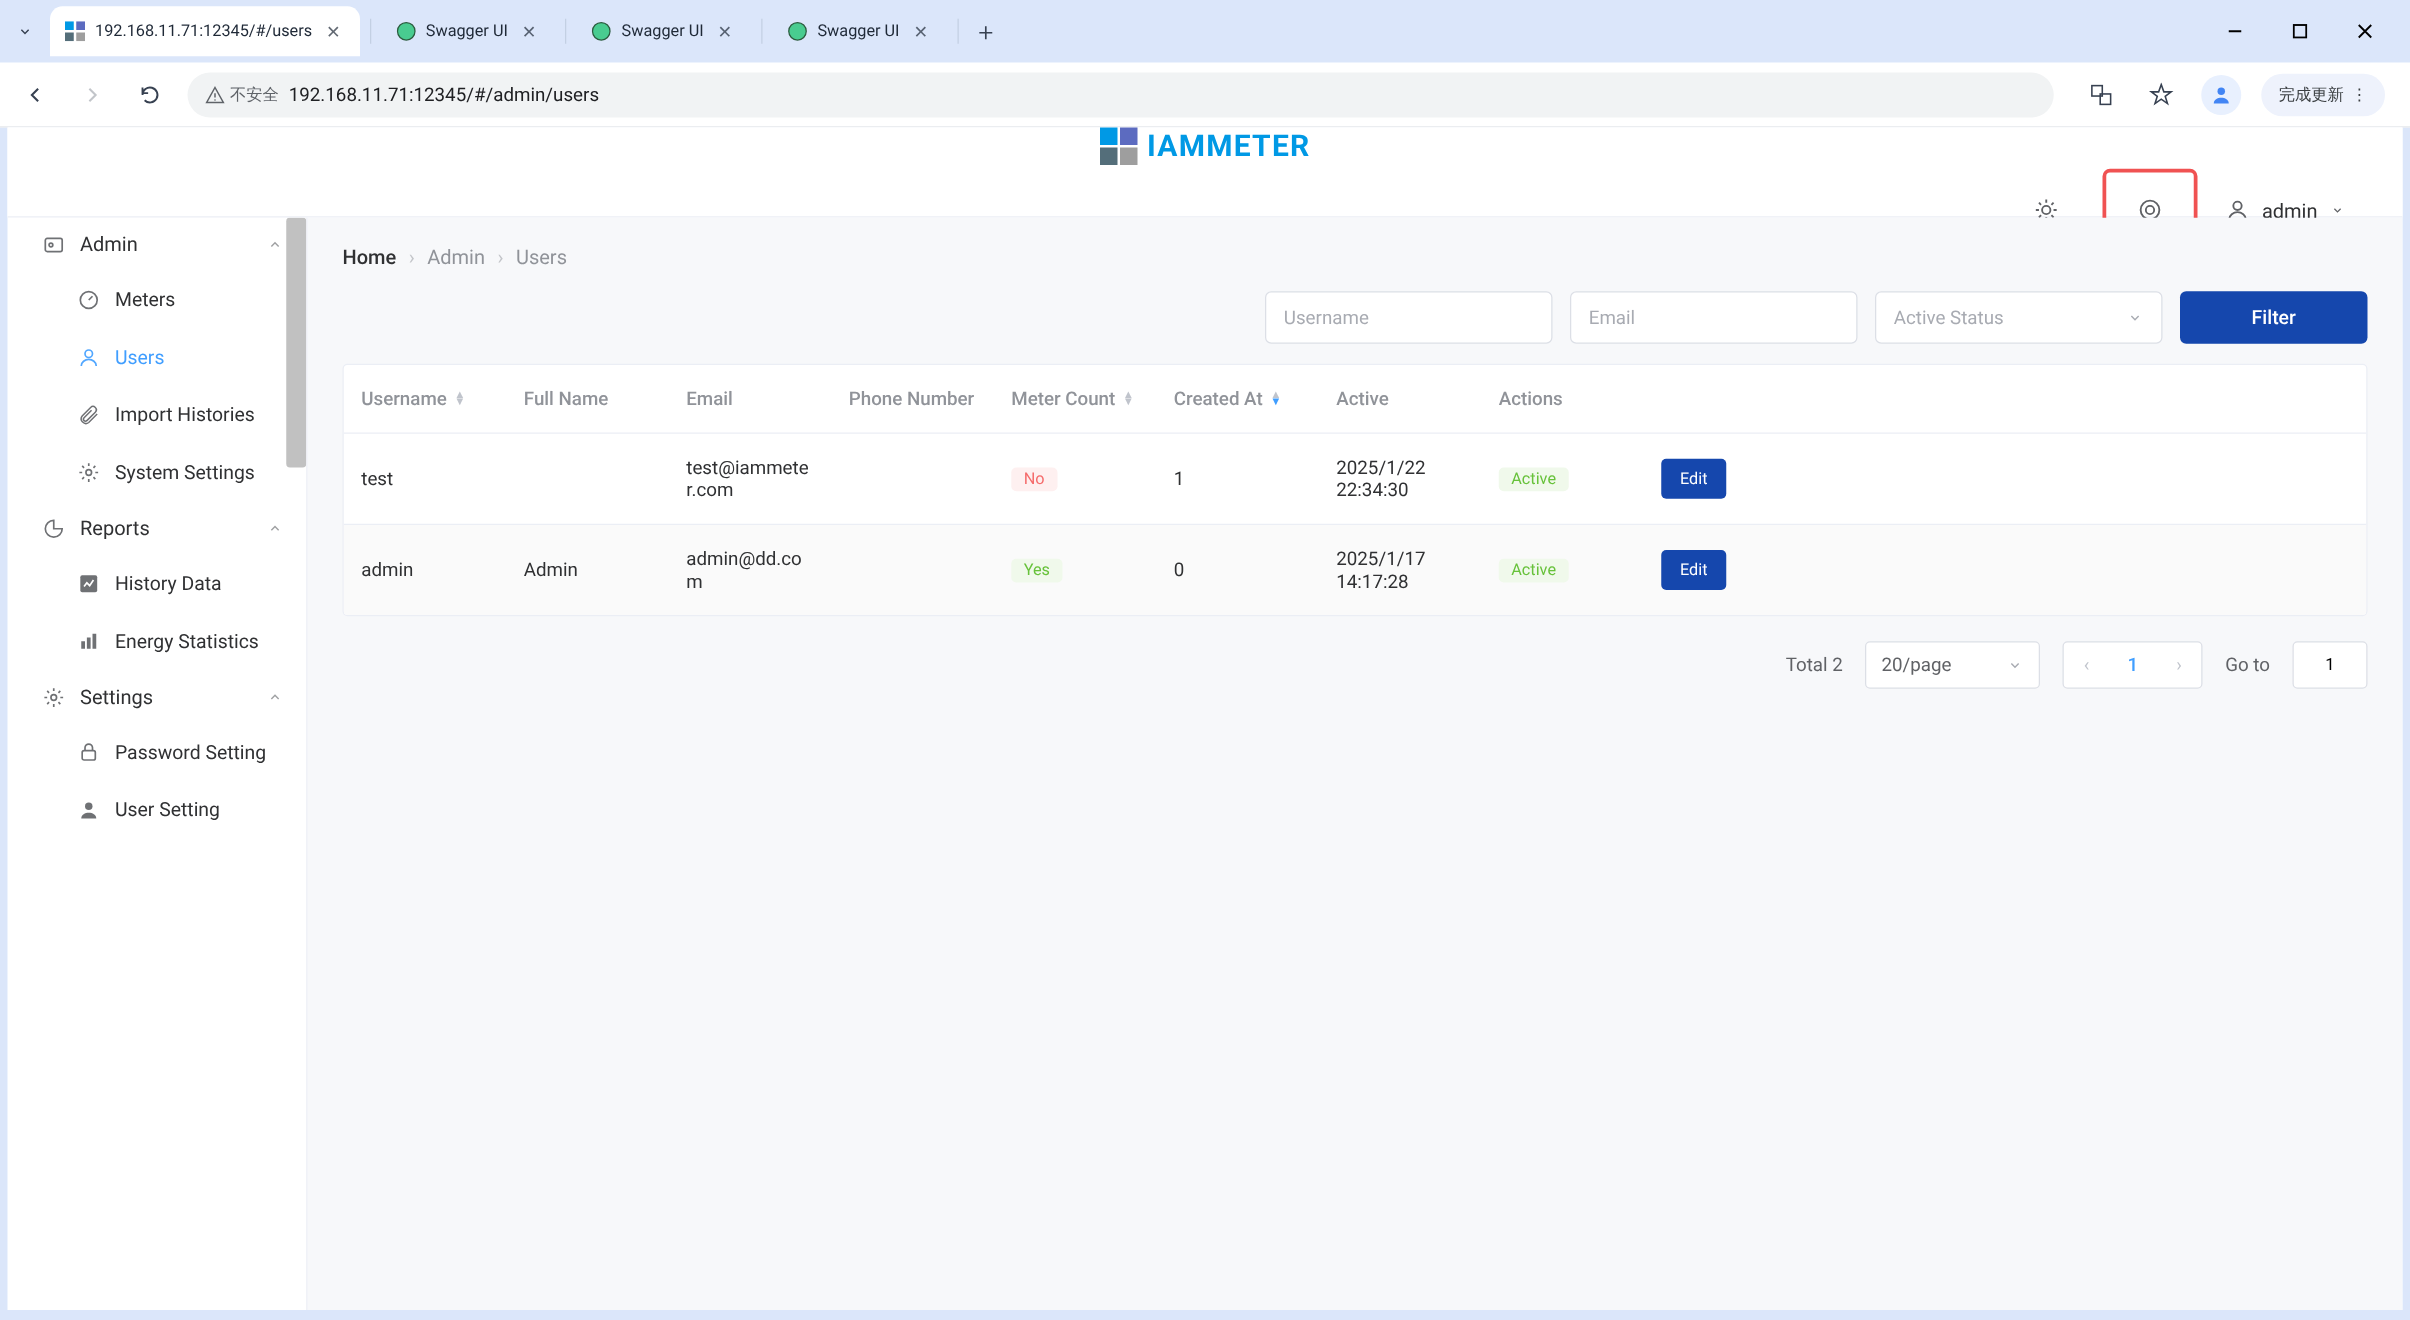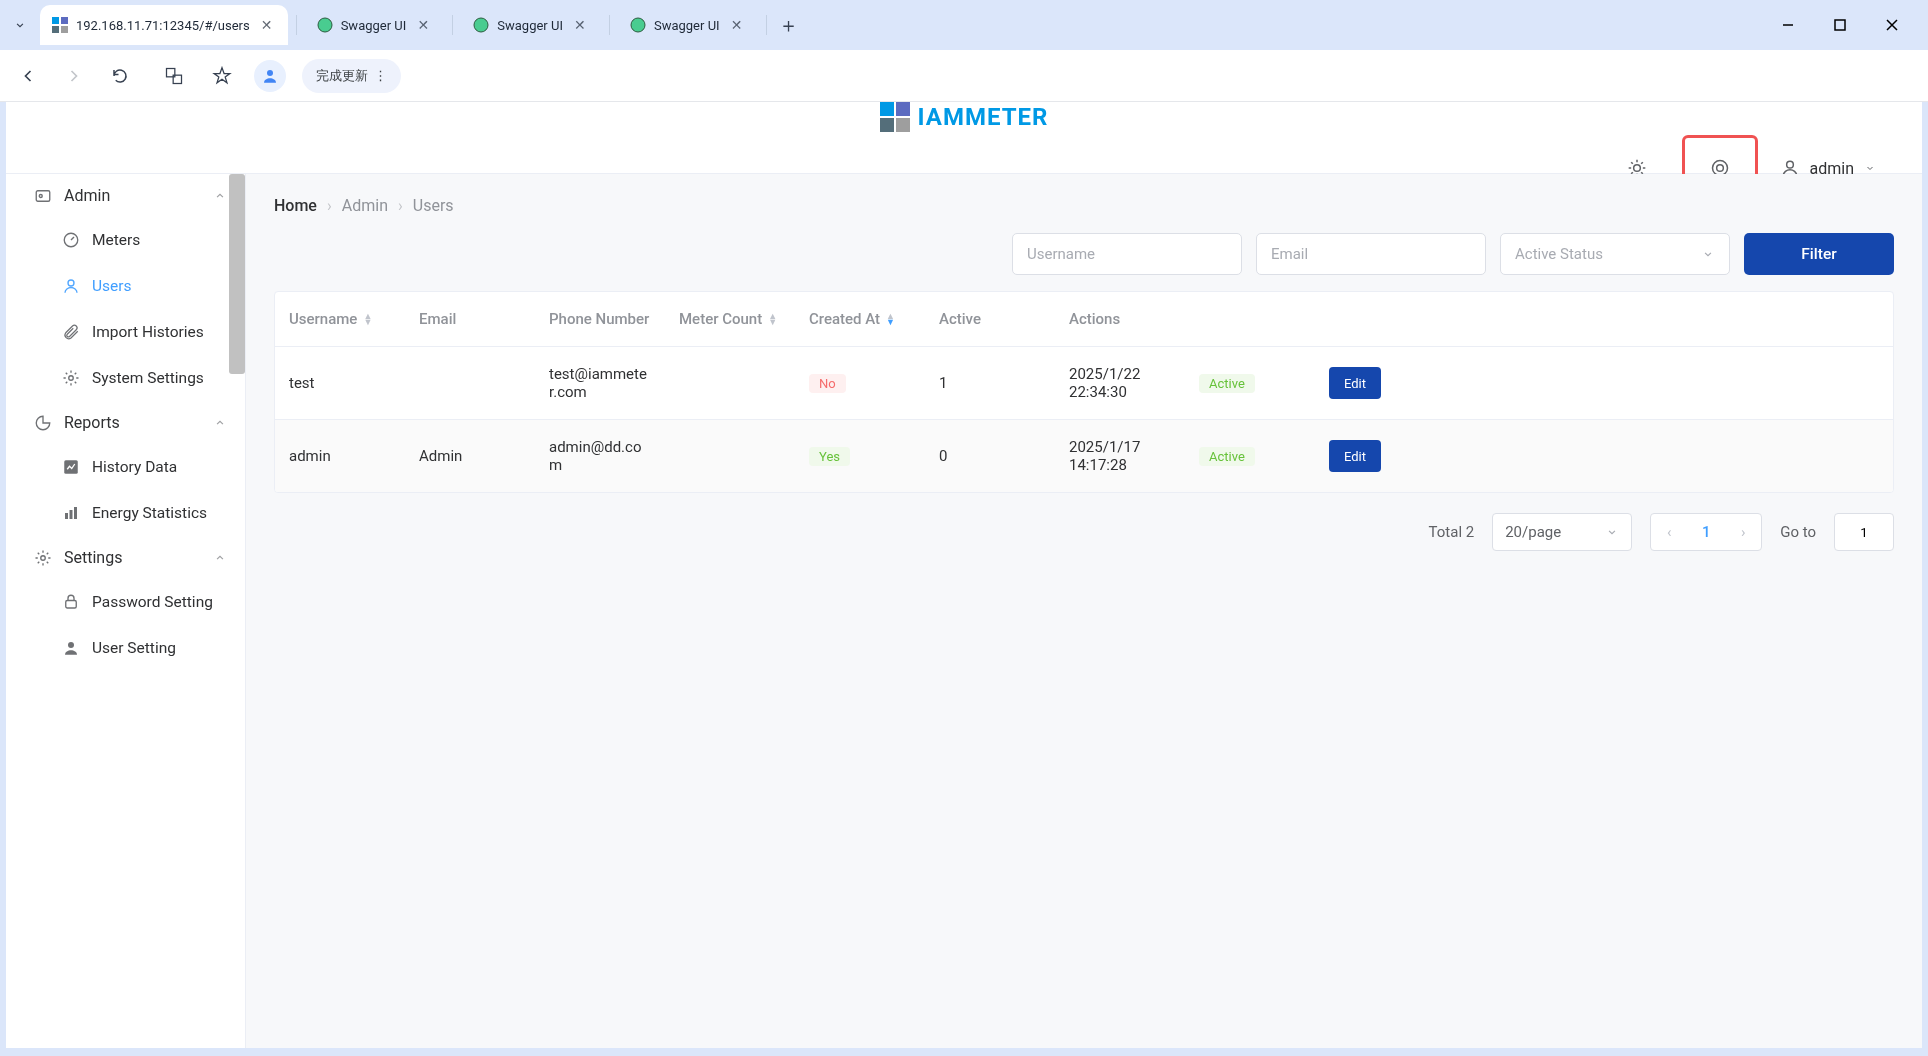--- a/index.html
+++ b/index.html
@@ -180,20 +180,31 @@
     <div class="nav-btn disabled">
         <svg width="20" height="20" viewBox="0 0 24 24">
           <path d="M9 6l6 6-6 6" stroke="#374151" stroke-width="2" fill="none"></path>
         </svg>
       </div>
     <div class="nav-btn">
         <svg width="18" height="18" viewBox="0 0 24 24">
           <path d="M4 12a8 8 0 1 1 2.3 5.6M4 4v6h6" stroke="#374151" stroke-width="2" fill="none"></path>
         </svg>
       </div>
+    <div class="addr-bar">
+      <span class="insecure">
+        <svg width="16" height="16" viewBox="0 0 24 24">
+            <path d="M12 3l10 18H2z" stroke="#5f6368" stroke-width="1.8" fill="none"></path>
+            <line x1="12" y1="10" x2="12" y2="15" stroke="#5f6368" stroke-width="1.8"></line>
+            <circle cx="12" cy="18" r="1" fill="#5f6368"></circle>
+          </svg>
+        <span>不安全</span>
+      </span>
+      <span class="url">192.168.11.71:12345/#/admin/users</span>
+    </div>
     <div class="addr-right">
       <div class="nav-btn">
           <svg width="20" height="20" viewBox="0 0 24 24">
             <rect x="3" y="3" width="10" height="10" stroke="#374151" stroke-width="1.5" fill="none"></rect>
             <rect x="11" y="11" width="10" height="10" stroke="#374151" stroke-width="1.5" fill="none"></rect>
           </svg>
         </div>
       <div class="nav-btn">
           <svg width="20" height="20" viewBox="0 0 24 24">
             <path d="M12 2l2.5 7h7l-5.7 4.2 2.2 7L12 16l-6 4.2 2.2-7L2.5 9h7z" stroke="#374151" stroke-width="1.5" fill="none"></path>
@@ -373,20 +384,23 @@
 
         <div class="table">
           <div class="tr">
             <div class="th c-user">
                 <span>Username</span>
                 <span class="sort">
                   <span>▲</span>
                   <span>▼</span>
                 </span>
               </div>
+            <div class="th c-full">
+                <span>Full Name</span>
+              </div>
             <div class="th c-email">
                 <span>Email</span>
               </div>
             <div class="th c-phone">
                 <span>Phone Number</span>
               </div>
             <div class="th c-meter">
                 <span>Meter Count</span>
                 <span class="sort">
                   <span>▲</span>

